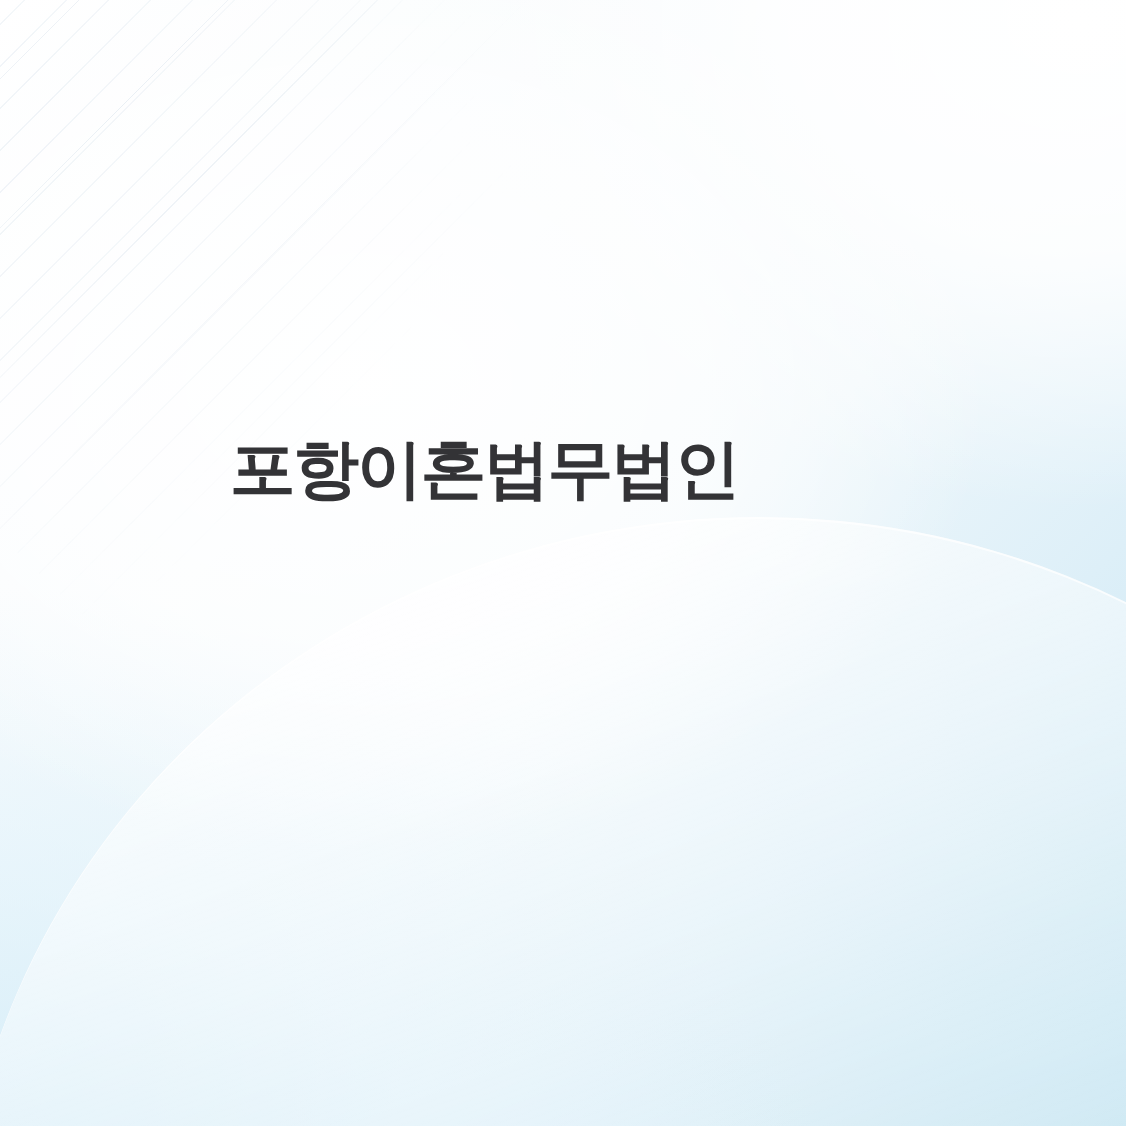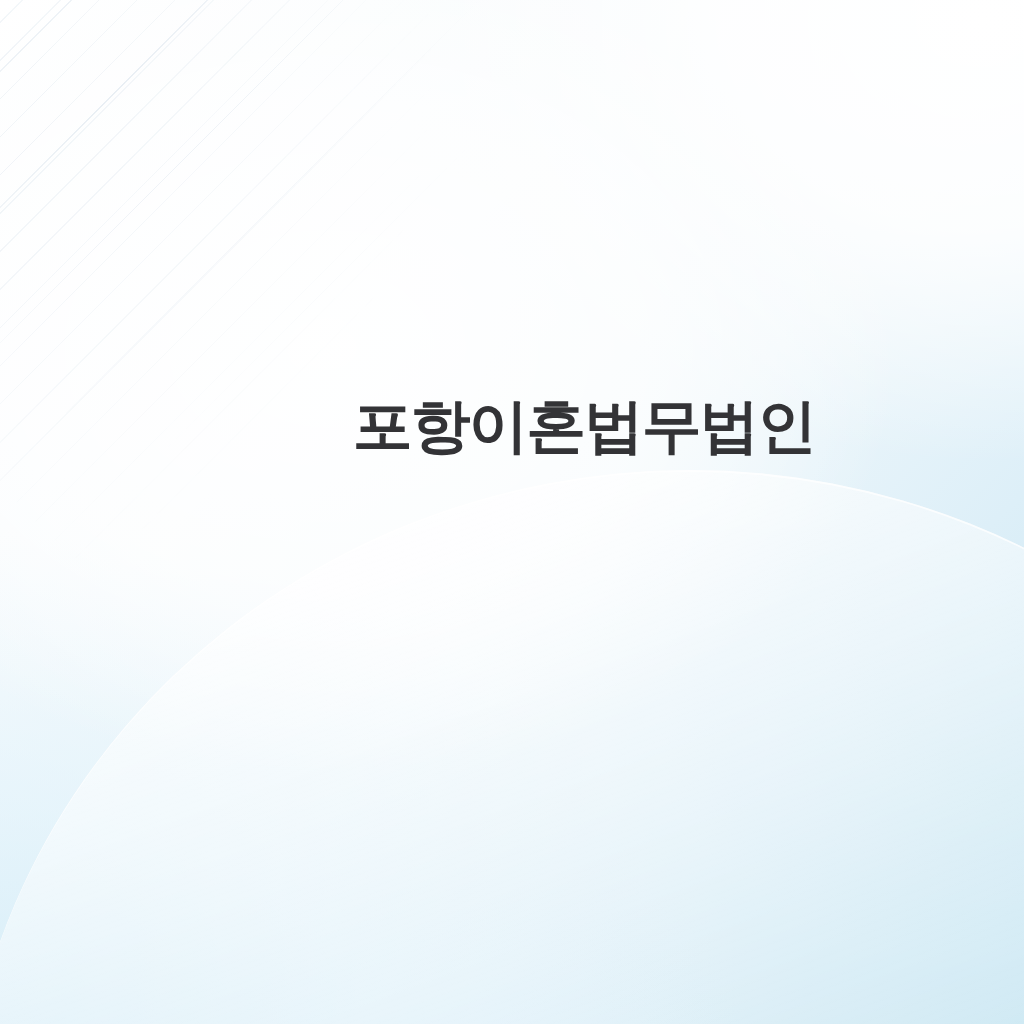--- a/index.html
+++ b/index.html
@@ -152,21 +152,21 @@
 
   
   .headline-wrap {
     position: absolute;
     left: 0;
     top: 0;
     width: 1024px;
     height: 888px;
     display: flex;
     align-items: center;
-    justify-content: flex-end;
+    justify-content: flex-start;
     pointer-events: none;
   }
 
   .headline {
     display: block;
     width: 880px;
     text-align: center;
     color: #333336;
     font-family: "DejaVu Sans", "Liberation Sans", sans-serif;
     font-weight: 700;

